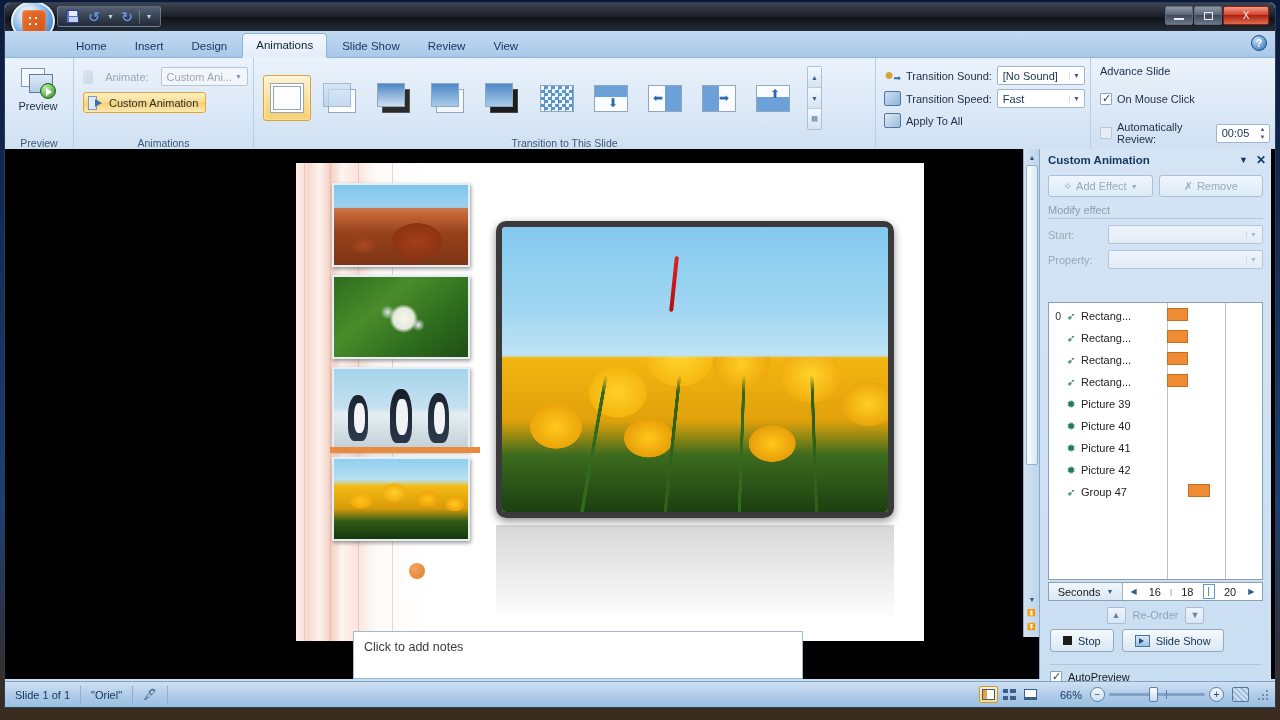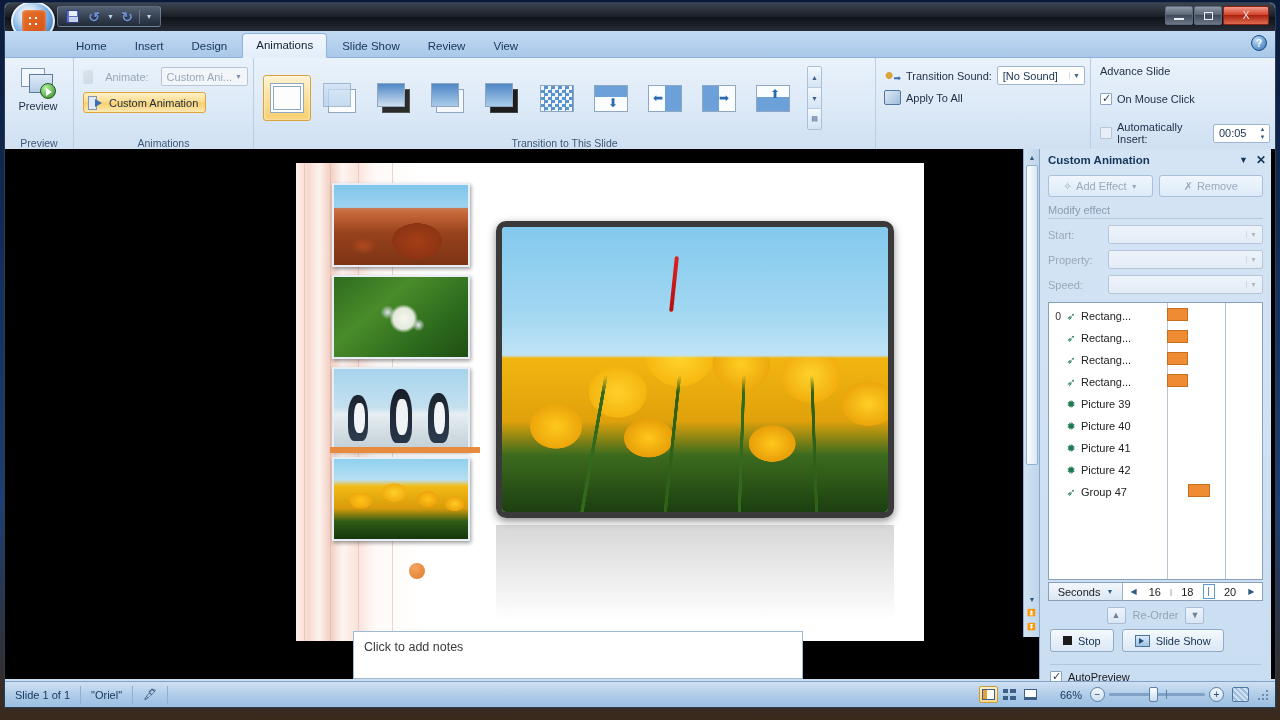--- a/index.html
+++ b/index.html
@@ -681,38 +681,46 @@
           <div class="topt-row">
             <span class="topt-ico" style="background:radial-gradient(circle at 30% 50%,#d8a53c 3px,transparent 4px);">
               <span style="position:absolute;right:0;top:5px;color:#3a6fb5;font-size:9px;">➡</span>
             </span>
             <span class="topt-lbl">Transition Sound:</span>
             <span class="topt-combo">
               <span class="cv">[No Sound]</span>
               <span class="arrow">▼</span>
             </span>
           </div>
+          <div class="topt-row">
+            <span class="topt-ico" style="background:linear-gradient(135deg,#cfe0f2,#8fb4d8);border:1px solid #4f779f;border-radius:2px;"></span>
+            <span class="topt-lbl">Transition Speed:</span>
+            <span class="topt-combo">
+              <span class="cv">Fast</span>
+              <span class="arrow">▼</span>
+            </span>
+          </div>
           <div class="apply-all">
             <span class="topt-ico" style="background:linear-gradient(135deg,#dfeaf6,#9dbcdb);border:1px solid #4f779f;border-radius:2px;"></span>
             <span>Apply To All</span>
           </div>
         </div>
         <div class="rgroup-label"></div>
       </div>
 
       <div class="rgroup adv-group">
         <div class="rgroup-body" style="display:block">
           <div class="adv-title">Advance Slide</div>
           <div class="adv-row">
             <span class="cbx checked"></span>
             <span>On Mouse Click</span>
           </div>
           <div class="adv-row">
             <span class="cbx dim"></span>
-            <span>Automatically Insert:</span>
+            <span>Automatically Review:</span>
             <span class="spin">
               <span class="sv">00:05</span>
               <span class="sbtns">
                 <span class="sb">▲</span>
                 <span class="sb">▼</span>
               </span>
             </span>
           </div>
         </div>
         <div class="rgroup-label"></div>
@@ -793,26 +801,20 @@
           <span class="fc">
             <span class="arrow">▼</span>
           </span>
         </div>
         <div class="tp-field">
           <span class="fl">Property:</span>
           <span class="fc">
             <span class="arrow">▼</span>
           </span>
         </div>
-        <div class="tp-field">
-          <span class="fl">Speed:</span>
-          <span class="fc">
-            <span class="arrow">▼</span>
-          </span>
-        </div>
 
         <div class="anim-list">
           <div class="al-items">
             <div class="al-row">
               <span class="al-idx">0</span>
               <span class="al-ico">➶</span>
               <span class="al-name">Rectang...</span>
             </div>
             <div class="al-row">
               <span class="al-idx"></span>

